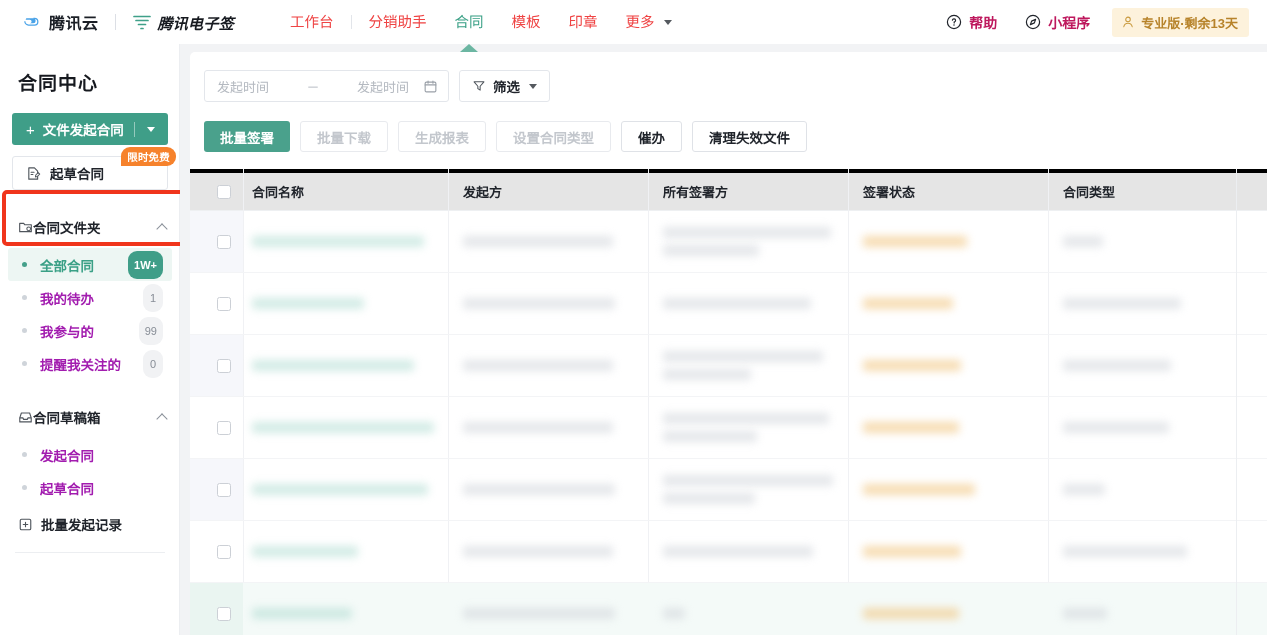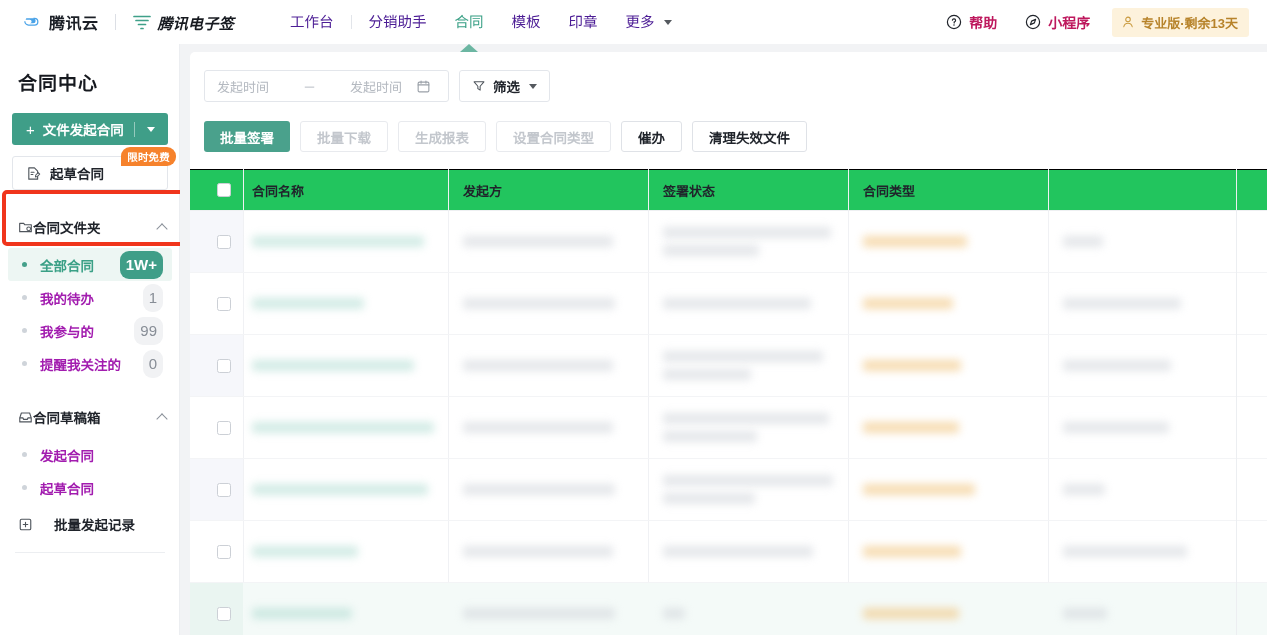--- a/index.html
+++ b/index.html
@@ -20,21 +20,21 @@
   .brand-name { font-size: 16px; font-weight: 700; color: #1b1f26; letter-spacing: .5px; }
   .cloud-logo { width: 20px; height: 20px; display: block; }
   .vdiv { width: 1px; height: 16px; background: #dcdfe5; margin: 0 16px; }
   .esign-brand { display: flex; align-items: center; gap: 6px; }
   .esign-name {
     font-size: 15px; font-weight: 700; color: #16191f;
     font-style: italic; letter-spacing: .3px;
   }
   .nav { display: flex; align-items: center; margin-left: 42px; gap: 0; }
   .nav-item {
-    font-size: 14.5px; color: #4c1d95; padding: 0 14px; cursor: pointer;
+    font-size: 14.5px; color: #ef4444; padding: 0 14px; cursor: pointer;
     position: relative; line-height: 44px; white-space: nowrap;
   }
   .nav-item.active { color: #3aa086; }
   .nav-sep { width: 1px; height: 14px; background: #e2e5ea; margin: 0 3px; }
   .caret-down {
     display: inline-block; width: 0; height: 0; margin-left: 5px;
     border-left: 4px solid transparent; border-right: 4px solid transparent;
     border-top: 5px solid #55595f; vertical-align: 2px;
   }
   .nav-tip {
@@ -105,27 +105,27 @@
   .side-item {
     display: flex; align-items: center; height: 33px; margin: 0 8px;
     border-radius: 3px; padding-left: 14px; cursor: pointer;
   }
   .side-item.active { background: #edf6f3; }
   .dot { width: 5px; height: 5px; border-radius: 50%; background: #cfd4da; flex: none; }
   .side-item.active .dot { background: #45a08a; }
   .side-item .txt { font-size: 13.5px; color: #a21caf; margin-left: 13px; font-weight: 700; }
   .side-item.active .txt { color: #3aa086; }
   .count-pill {
-    margin-left: auto; margin-right: 9px; font-size: 15px; color: #878d96;
+    margin-left: auto; margin-right: 9px; font-size: 11px; color: #878d96;
     background: #f1f2f4; border-radius: 9px; min-width: 20px; height: 28px;
     display: flex; align-items: center; justify-content: center; padding: 0 6px;
   }
   .count-pill.teal { background: #3f9e88; color: #fff; font-weight: 700; }
   .plain-item {
-    display: flex; align-items: center; gap: 21px; height: 40px;
+    display: flex; align-items: center; gap: 8px; height: 40px;
     padding-left: 18px; cursor: pointer;
   }
   .plain-item .txt { font-size: 13.5px; font-weight: 700; color: #20242b; }
   .side-divider { height: 1px; background: #eceef1; margin: 8px 15px 0 15px; }
   .side-edge { position: absolute; right: 0; top: 0; bottom: 0; width: 1px; background: #eceef1; }
 
   
   .main {
     flex: 1; padding: 8px 0 0 10px; min-width: 0; position: relative;
   }
@@ -134,21 +134,21 @@
     overflow: hidden; position: relative;
   }
   .filter-row { display: flex; align-items: center; gap: 10px; padding: 18px 0 0 14px; }
   .search-box {
     width: 250px; height: 32px; border: 1px solid #e3e6eb; border-radius: 3px;
     display: flex; align-items: center; padding: 0 9px 0 12px; cursor: text;
   }
   .search-box .ph { font-size: 13px; color: #b4b9c0; flex: 1; }
   .date-box {
     width: 245px; height: 32px; border: 1px solid #e3e6eb; border-radius: 3px;
-    display: flex; align-items: center; padding: 0 17px 0 12px; cursor: pointer;
+    display: flex; align-items: center; padding: 0 10px 0 12px; cursor: pointer;
   }
   .date-box .ph { font-size: 13px; color: #b4b9c0; }
   .date-dash { color: #b4b9c0; font-size: 13px; margin: 0 auto; }
   .filter-btn {
     height: 32px; border: 1px solid #e3e6eb; border-radius: 3px; display: flex;
     align-items: center; gap: 7px; padding: 0 12px; cursor: pointer;
   }
   .filter-btn .txt { font-size: 13.5px; font-weight: 700; color: #20242b; }
 
   .action-row { display: flex; align-items: center; gap: 10px; padding: 19px 0 0 14px; }
@@ -158,21 +158,21 @@
     font-weight: 700; cursor: pointer; white-space: nowrap;
   }
   .abtn.pri { background: #4aa18c; color: #fff; }
   .abtn.dis { background: #fff; border: 1px solid #e8eaee; color: #c3c7cd; cursor: default; }
   .abtn.ghost { background: #fff; border: 1px solid #dfe2e7; color: #20242b; }
 
   
   .table { margin-top: 17px; position: relative; }
   .thead {
     display: flex; align-items: center; height: 42px;
-    border-top: 1px solid #000000; border-bottom: 1px solid #eef0f2; background: #22c55e;
+    border-top: 4px solid #000000; border-bottom: 1px solid #eef0f2; background: #e5e5e5;
   }
   .th, .td { flex: none; font-size: 13px; padding-left: 15px; }
   .c-chk { width: 53px; display: flex; align-items: center; justify-content: center; }
   .c-name { width: 205px; padding-left: 9px; }
   .c-init { width: 200px; }
   .c-sign { width: 200px; }
   .c-stat { width: 200px; }
   .c-type { width: 180px; }
   .c-tail { flex: 1; min-width: 0; }
   .thead .th { color: #20242b; font-weight: 700; }
@@ -402,20 +402,21 @@
         <div class="col-sep" style="left:658px"></div>
         <div class="col-sep" style="left:858px"></div>
         <div class="pin-line"></div>
 
         <div class="thead">
           <div class="th c-chk">
             <span class="chk"></span>
           </div>
           <div class="th c-name">合同名称</div>
           <div class="th c-init">发起方</div>
+          <div class="th c-sign">所有签署方</div>
           <div class="th c-stat">签署状态</div>
           <div class="th c-type">合同类型</div>
           <div class="th c-tail"></div>
         </div>
 
         <div id="tbody">
             <div class="trow alt">
               <div class="td c-chk">
                 <span class="chk"></span>
               </div>

